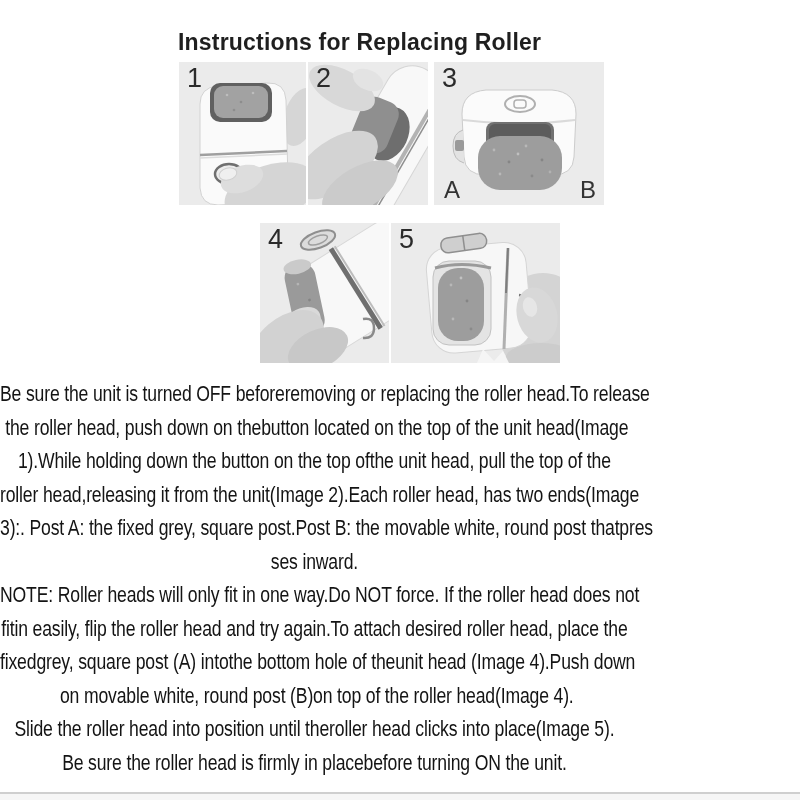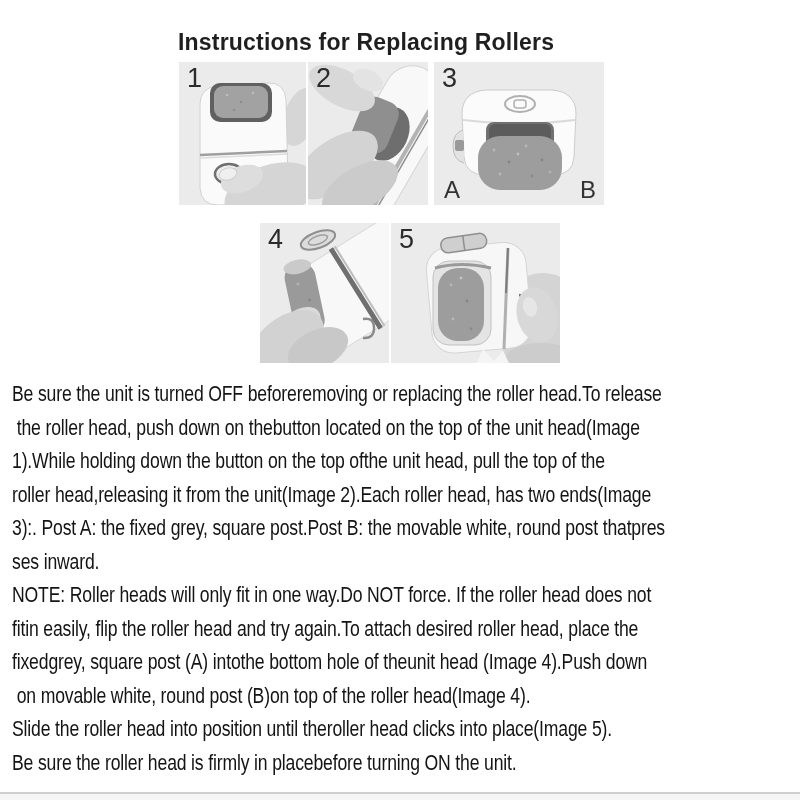--- a/index.html
+++ b/index.html
@@ -5,32 +5,32 @@
   html,body{margin:0;padding:0;background:#ffffff;}
   .page{position:relative;width:800px;height:800px;background:#ffffff;overflow:hidden;
         font-family:"Liberation Sans",sans-serif;color:#1a1a1a;}
   .title{position:absolute;left:178px;top:29px;font-size:23px;font-weight:bold;
          letter-spacing:0.2px;color:#1f1f1f;white-space:pre;}
   .panel{position:absolute;background:#ebebeb;overflow:hidden;}
   .panel svg{position:absolute;left:0;top:0;}
   .fig-num{position:absolute;left:8px;top:1px;font-size:27px;color:#2b2b2b;z-index:5;}
   .post-label{position:absolute;bottom:1px;font-size:24px;color:#333;z-index:5;}
   .post-a{left:10px;} .post-b{right:8px;}
-  .body-text{position:absolute;left:12px;top:377px;width:786px;}
+  .body-text{position:absolute;left:0;top:377px;width:786px;text-align:center;}
   .line{font-size:22px;line-height:33.5px;white-space:pre;letter-spacing:-0.2px;
         transform:scaleX(0.80);transform-origin:0 50%;color:#141414;}
   .bottom-rule{position:absolute;left:0;top:792px;width:800px;height:2px;background:#cfcfcf;}
   .bottom-strip{position:absolute;left:0;top:794px;width:800px;height:6px;background:#f6f6f6;}
 </style>
 </head>
 <body>
 
 <div class="page">
 
-  <div class="title">Instructions for Replacing Rollers</div>
+  <div class="title">Instructions for Replacing Roller</div>
 
   <div class="panel" style="left:179px;top:62px;width:127px;height:143px;">
     <svg width="127" height="143" viewBox="0 0 127 143">
       <rect width="127" height="143" fill="#ebebeb"></rect>
       <ellipse cx="121" cy="55" rx="16" ry="30" fill="#d6d6d6" transform="rotate(18 121 55)"></ellipse>
       <path d="M21,42 Q21,26 38,24 L88,21 Q106,20 107,38 L109,120 Q109,139 90,141 L39,143 Q22,143 21,126 Z" fill="#fafafa" stroke="#d2d2d2" stroke-width="1"></path>
       <rect x="31" y="21" width="62" height="39" rx="10" fill="#606060"></rect>
       <rect x="35" y="24" width="54" height="32" rx="9" fill="#a2a2a2"></rect>
       <circle cx="48" cy="33" r="1.3" fill="#bdbdbd"></circle>
         <circle cx="62" cy="40" r="1.3" fill="#8d8d8d"></circle>

